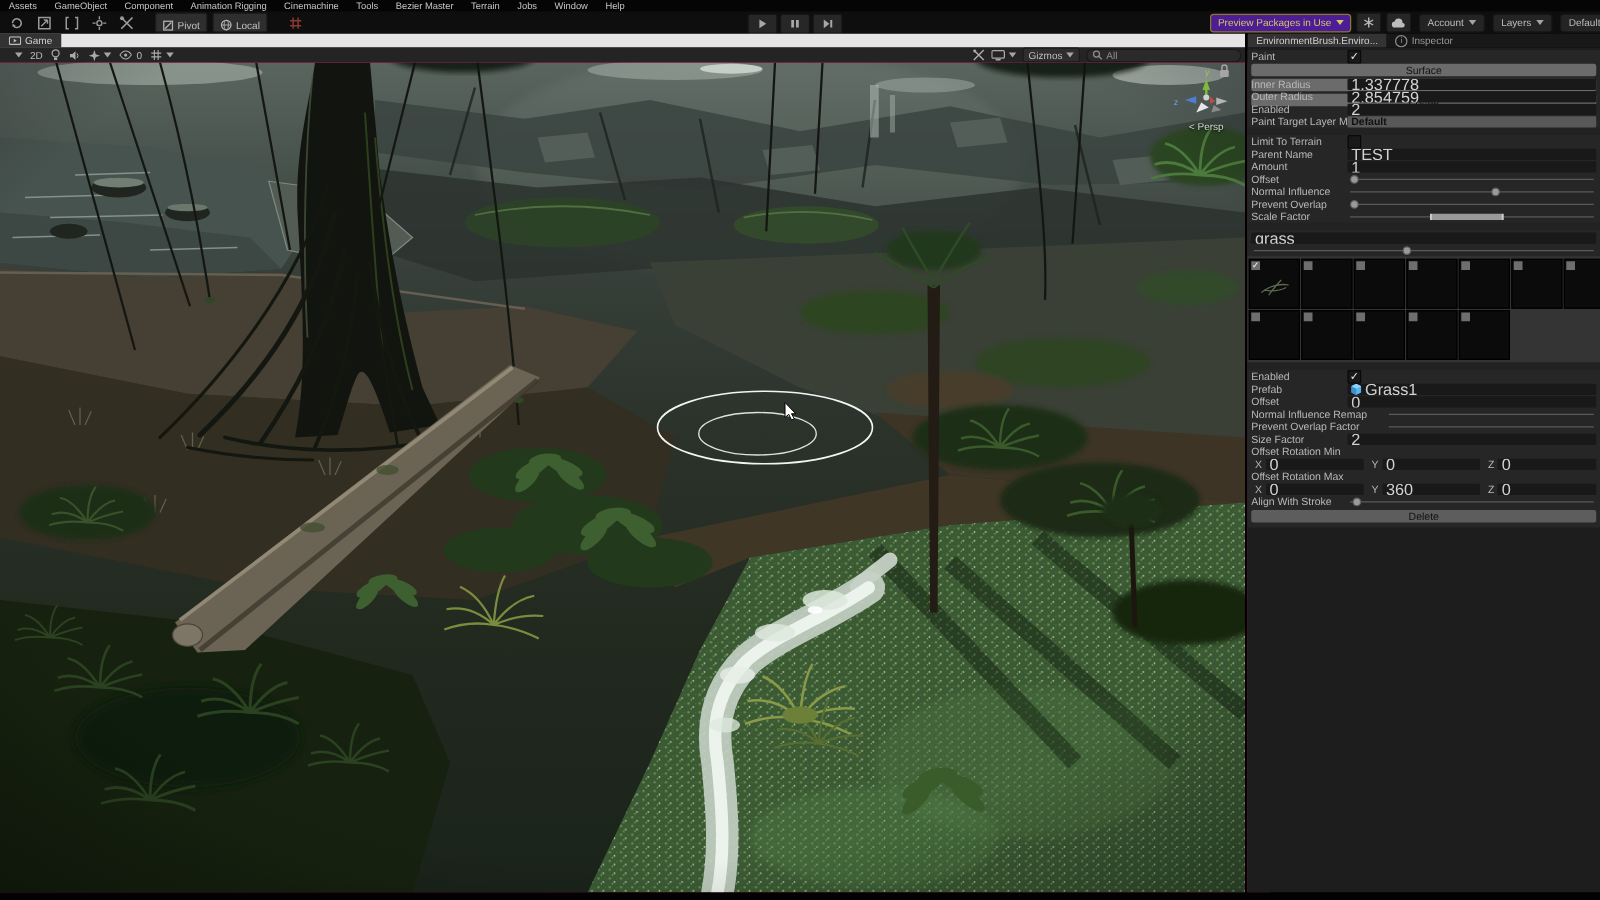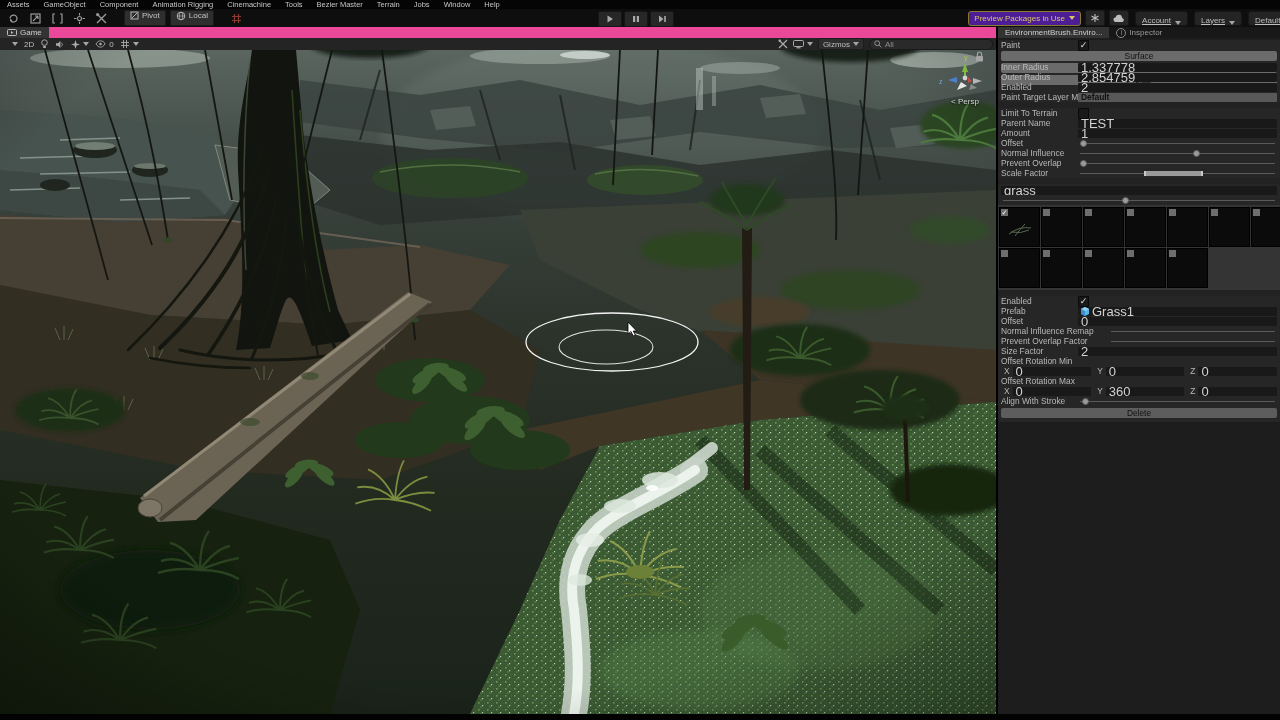--- a/index.html
+++ b/index.html
@@ -4,34 +4,34 @@
 <style>
   html,body{margin:0;padding:0;background:#000;width:1280px;height:720px;overflow:hidden;
     font-family:"Liberation Sans",sans-serif;-webkit-font-smoothing:antialiased;}
   .abs{position:absolute;}
   
   #menubar{left:0;top:0;width:1280px;height:9px;background:#050505;display:flex;align-items:center;}
   #menubar span{color:#c6c6c6;font-size:7.5px;padding:0 7px;line-height:9px;white-space:nowrap;}
   
   #toolbar{left:0;top:9px;width:1280px;height:18px;background:#0e0e0e;display:flex;align-items:center;}
   .ti{width:13px;height:13px;flex:none;}
-  .tbtn{height:14px;display:flex;align-items:flex-start;gap:3px;background:#2e2e2e;border:1px solid #1a1a1a;
+  .tbtn{height:14px;display:flex;align-items:flex-end;gap:3px;background:#2e2e2e;border:1px solid #1a1a1a;
     border-radius:2px;color:#c2c2c2;font-size:8px;padding:0 5px;margin-left:4px;}
   .iconbtn{width:18px;height:14px;display:flex;align-items:center;justify-content:center;margin-left:4px;border-radius:2px;}
   #play-cluster{left:598px;top:11px;display:flex;gap:2px;}
   .pbtn{width:22px;height:14px;background:#272727;border:1px solid #161616;border-radius:2px;
     display:flex;align-items:center;justify-content:center;}
   #right-cluster{right:0;top:10px;display:flex;align-items:center;}
   #preview-pkg{height:13px;border:1px solid #8a7a30;border-radius:3px;background:#4c1d95;color:#d6c36a;
     font-size:8px;display:flex;align-items:center;gap:4px;padding:0 5px;}
   .tb-drop{height:13px;background:#242424;border:1px solid #161616;border-radius:3px;color:#bdbdbd;
-    font-size:8px;display:flex;align-items:flex-end;gap:4px;padding:0 6px;margin-left:6px;text-decoration:underline;}
+    font-size:8px;display:flex;align-items:center;gap:4px;padding:0 6px;margin-left:6px;}
   .chev{width:0;height:0;border-left:3px solid transparent;border-right:3px solid transparent;border-top:4px solid #a5a5a5;}
   
-  #left-tabbar{left:0;top:27px;width:996px;height:11px;background:#ec4899;display:flex;}
+  #left-tabbar{left:0;top:27px;width:996px;height:11px;background:#e5e5e5;display:flex;}
   #right-tabbar{left:998px;top:27px;width:282px;height:11px;background:#181818;display:flex;}
   .tab{display:flex;align-items:center;gap:3px;padding:0 7px;font-size:8px;color:#cfcfcf;}
   .tab.active{background:#333333;}
   .tab.inactive{color:#9a9a9a;}
   
   #view-toolbar{left:0;top:38px;width:996px;height:12px;background:#242424;border-bottom:1px solid #141414;
     display:flex;align-items:center;color:#bdbdbd;font-size:8px;}
   .vt-left{display:flex;align-items:center;gap:6px;margin-left:12px;}
   .vt-right{position:absolute;right:3px;top:0;height:12px;display:flex;align-items:center;gap:5px;}
   .vt-btn{display:flex;align-items:center;gap:3px;}

